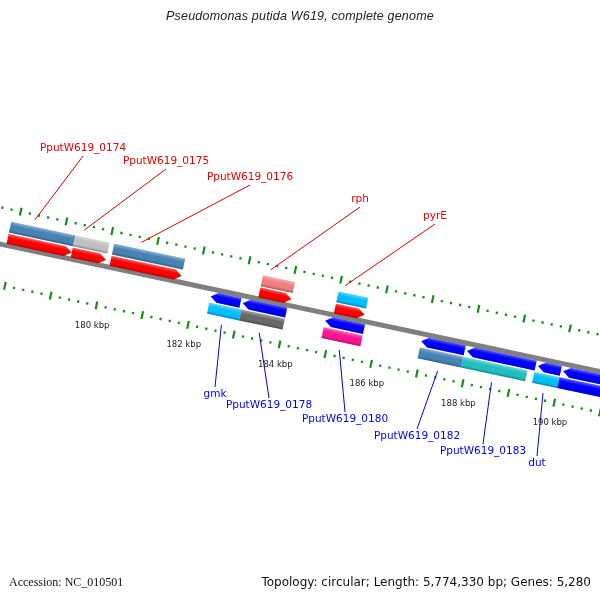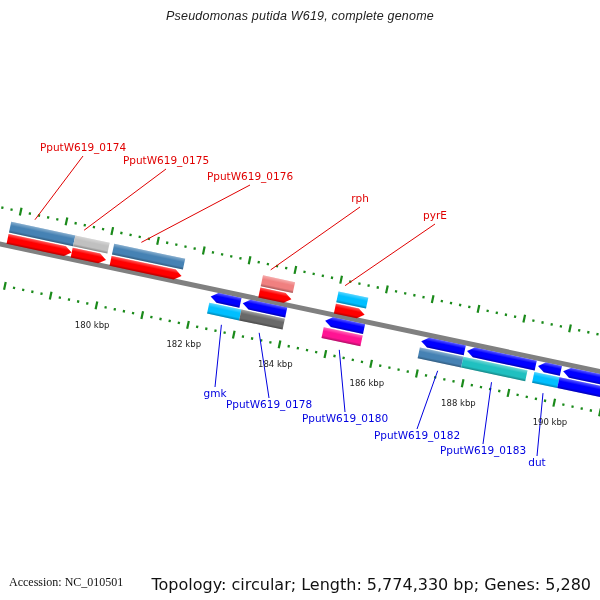--- a/index.html
+++ b/index.html
@@ -1,19 +1,19 @@
 <!DOCTYPE html>
 <html><head>
 <meta charset="utf-8">
 <style>
   html, body { margin:0; padding:0; background:#ffffff; }
   body { width:600px; height:600px; position:relative; overflow:hidden; font-family:"DejaVu Sans", sans-serif; }
   #title { position:absolute; top:9px; left:0; width:600px; text-align:center; font-size:12.5px; font-style:italic; color:#222; font-family:Liberation Sans, sans-serif; letter-spacing:0.2px; }
   #footer-left { position:absolute; top:575px; left:9px; font-size:12px; color:#111; font-family:Liberation Serif, serif; }
-  #footer-right { position:absolute; top:575px; right:9px; font-size:16px; color:#111; font-family:"DejaVu Sans", sans-serif; }
+  #footer-right { position:absolute; top:575px; right:9px; font-size:12px; color:#111; font-family:"DejaVu Sans", sans-serif; }
   svg#map { position:absolute; top:0; left:0; }
   .lbl { font-family:"DejaVu Sans", sans-serif; font-size:10.5px; }
   .tick-lbl { font-family:"DejaVu Sans", sans-serif; font-size:8.5px; fill:#222; }
 </style>
 </head>
 <body>
 
 <div id="title">Pseudomonas putida W619, complete genome</div>
 
 <svg id="map" width="600" height="600" xmlns="http://www.w3.org/2000/svg">

